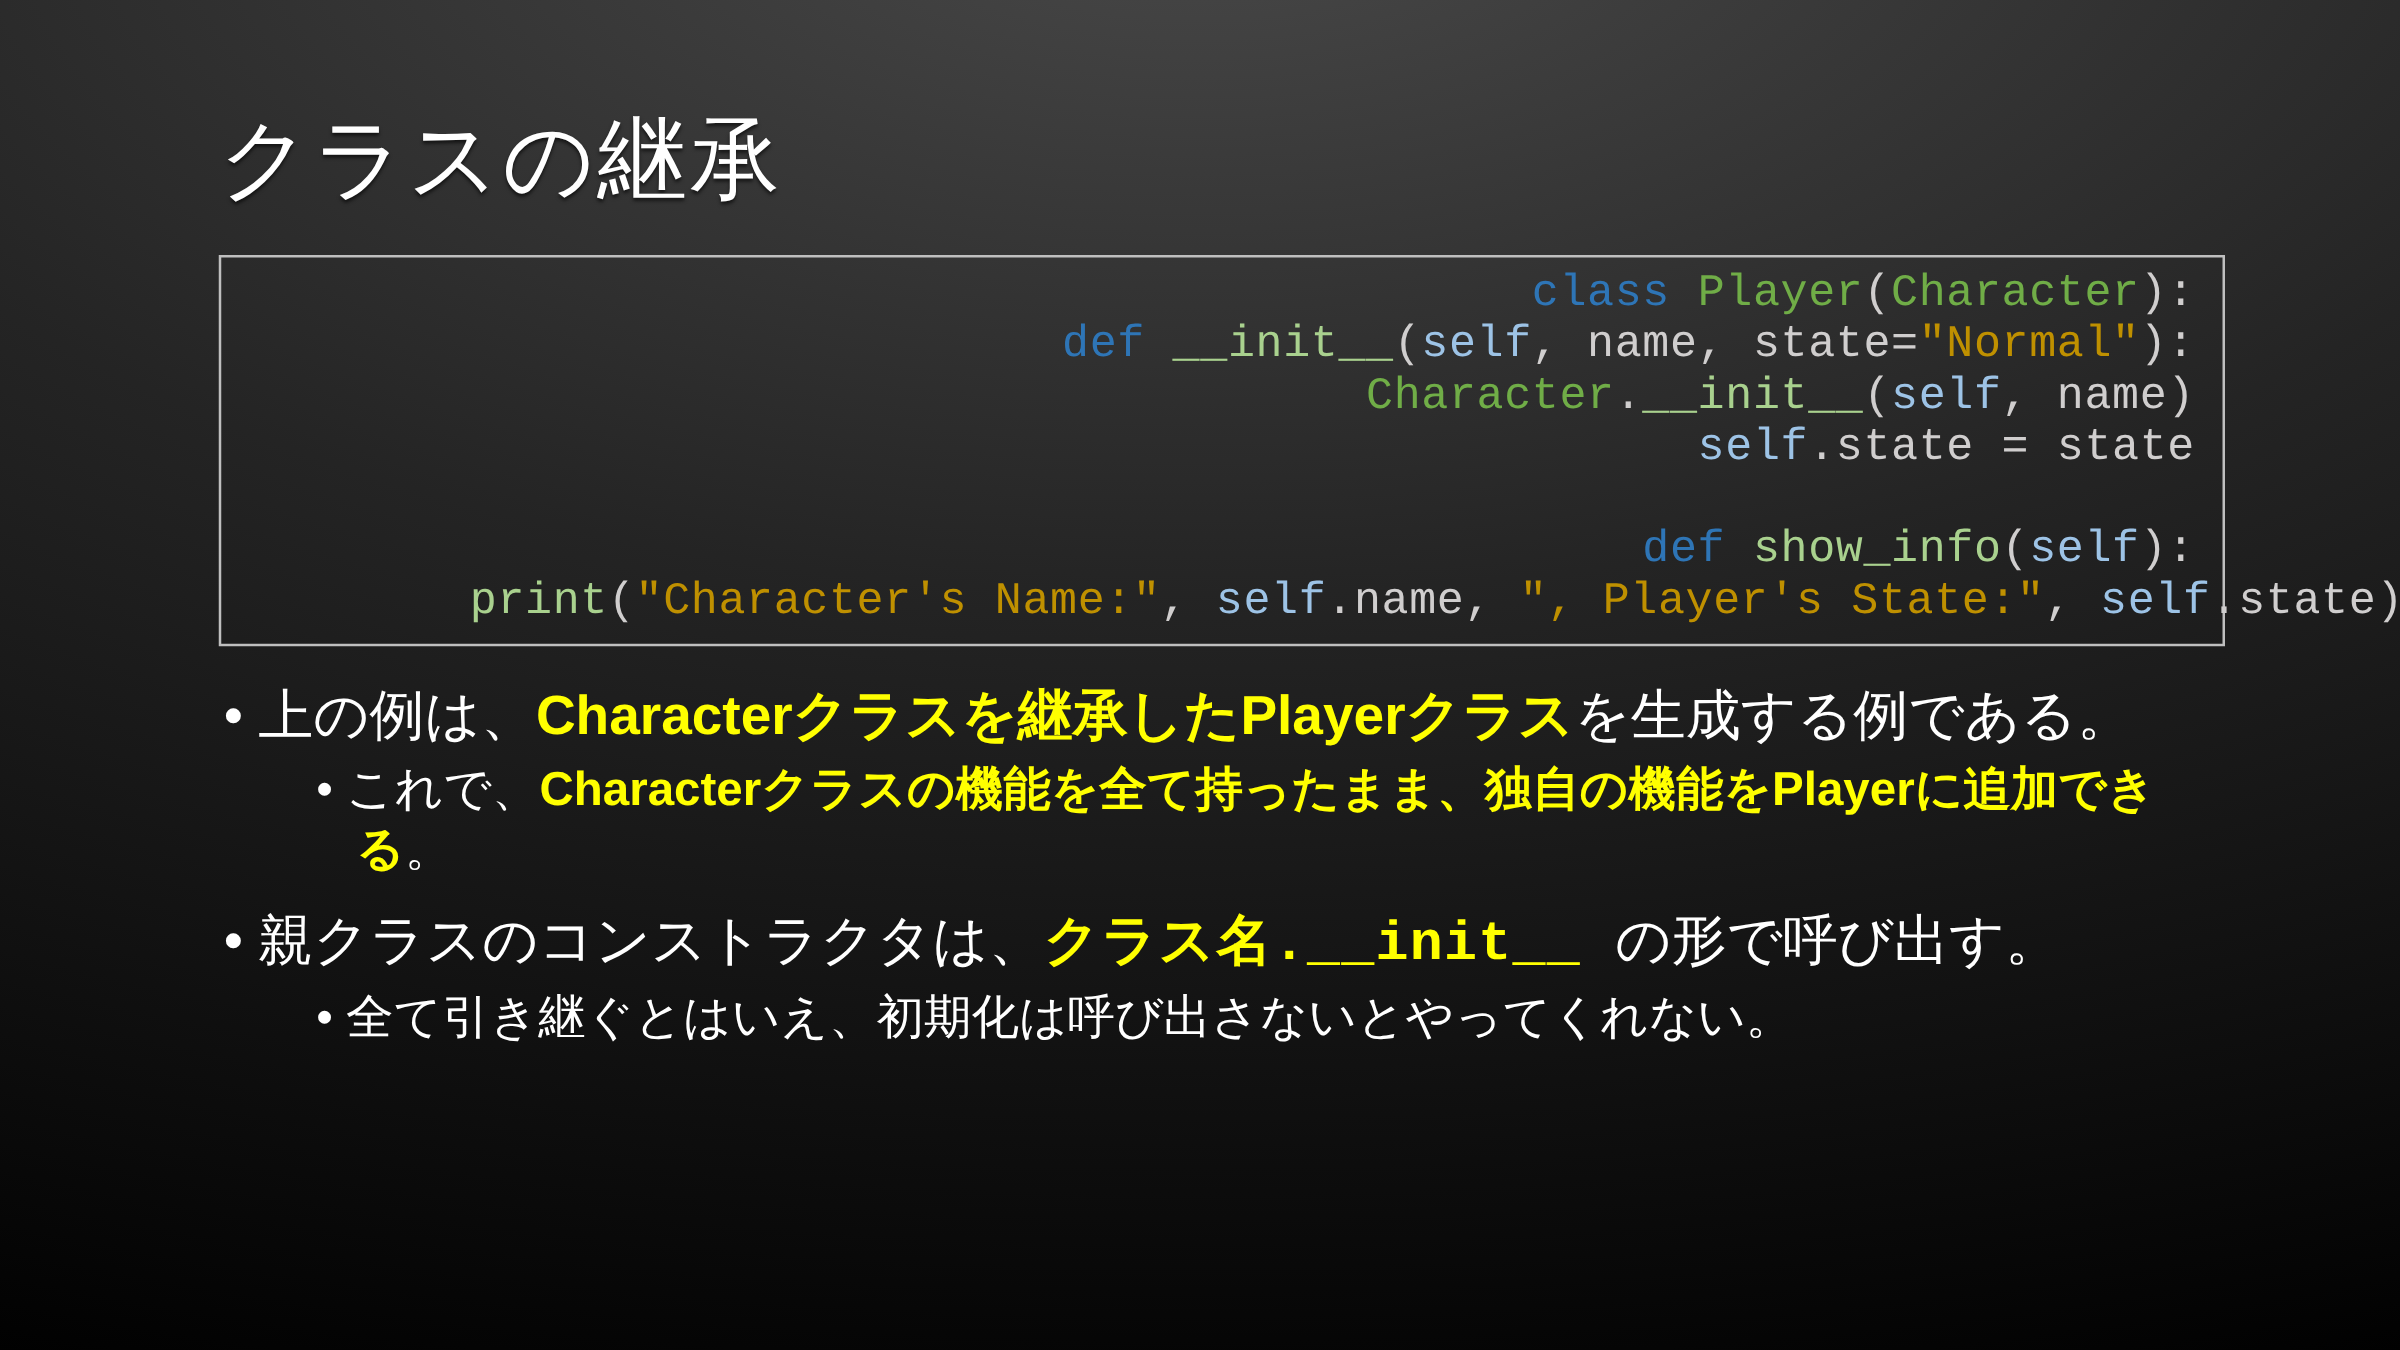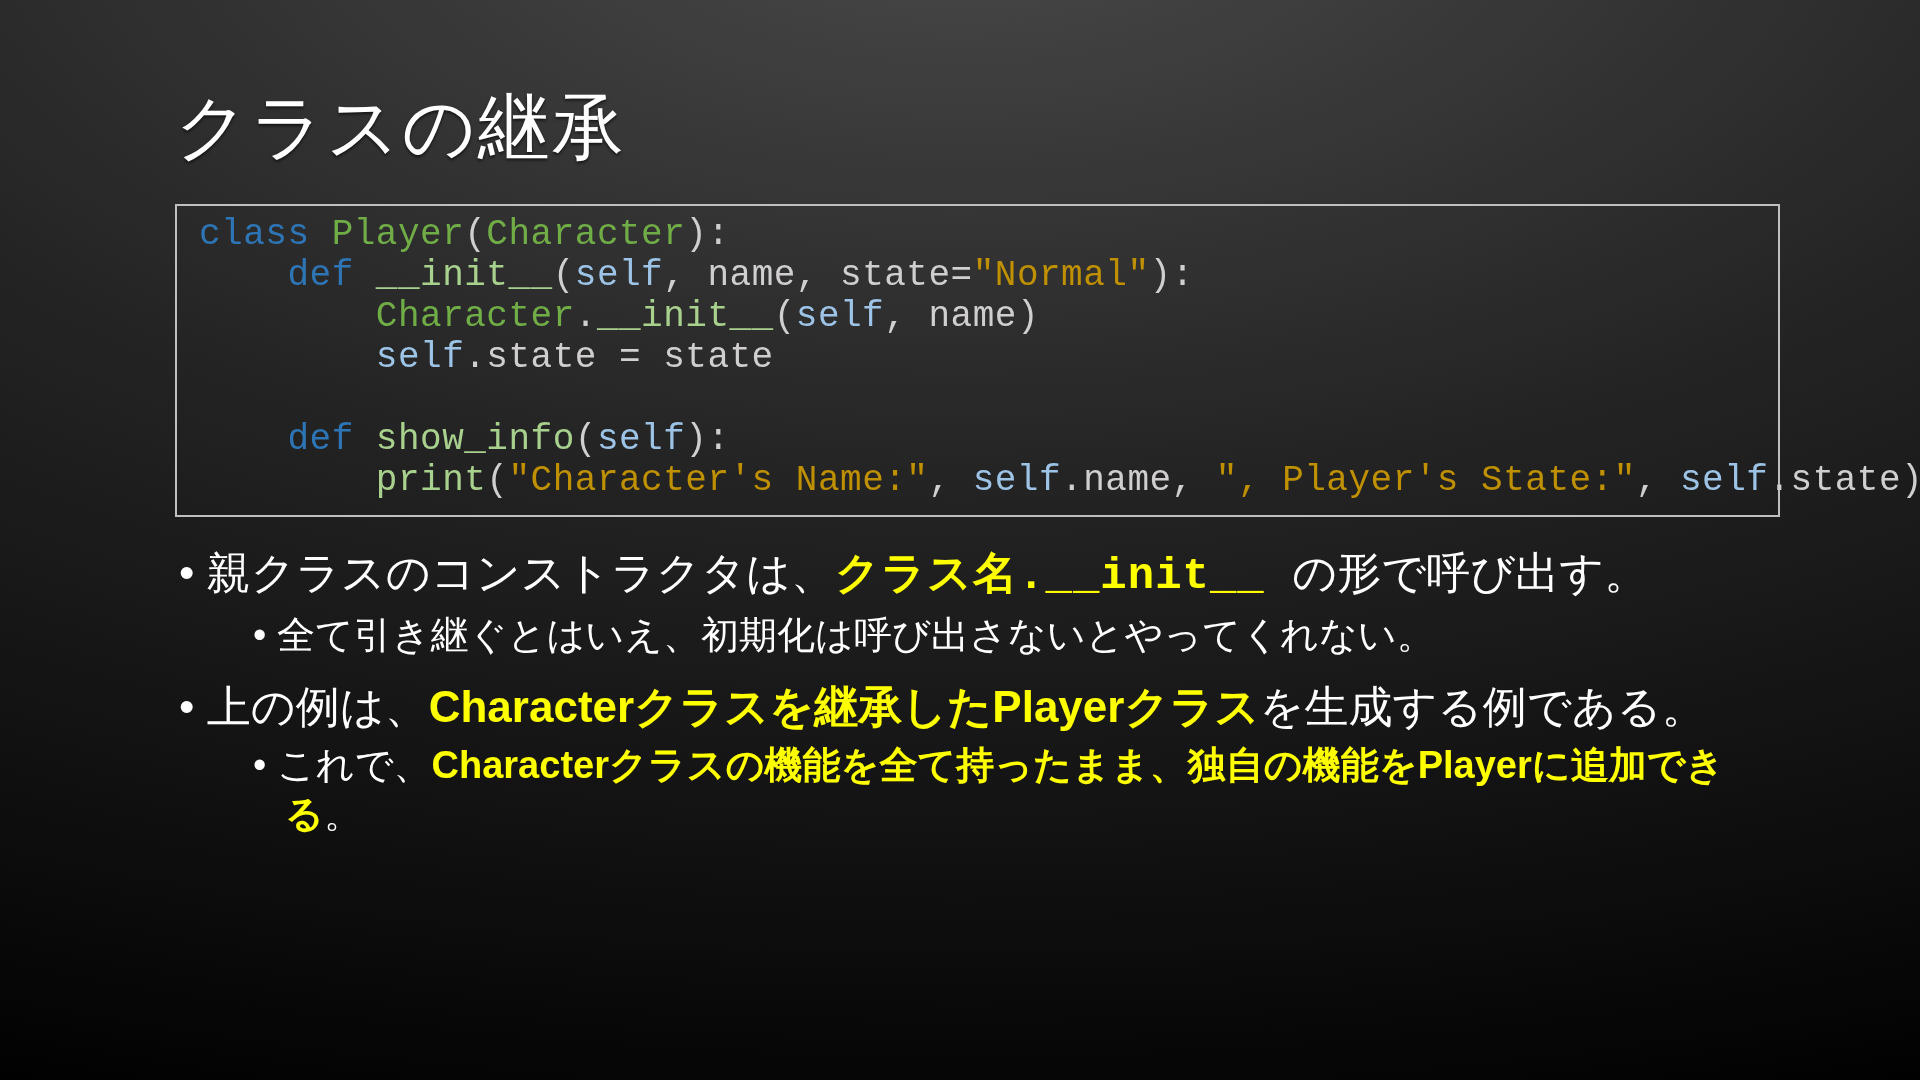--- a/index.html
+++ b/index.html
@@ -31,20 +31,21 @@
   }
   .code-box {
     border: 2px solid #bfbfbf;
     padding: 8px 22px 14px 22px;
     margin: 0 0 28px 0;
     font-family: "Courier New", monospace;
     font-size: 36px;
     line-height: 1.14;
     white-space: pre;
     letter-spacing: 0.5px;
+    text-align: right;
   }
   .kw   { color: #2e75b6; }   
   .cls  { color: #70ad47; }   
   .fn   { color: #a9d18e; }   
   .sf   { color: #9dc3e6; }   
   .id   { color: #d0cece; }   
   .op   { color: #d0cece; }   
   .str  { color: #bf9000; }
 
   .bullets { font-size: 44px; line-height: 1.28; }
@@ -69,30 +70,30 @@
 <span><span>        </span><span class="cls">Character</span><span class="op">.</span><span class="fn">__init__</span><span class="op">(</span><span class="sf">self</span><span class="op">, </span><span class="id">name</span><span class="op">)</span></span>
 <span><span>        </span><span class="sf">self</span><span class="op">.</span><span class="id">state </span><span class="op">= </span><span class="id">state</span></span>
 <span></span>
 <span><span>    </span><span class="kw">def </span><span class="fn">show_info</span><span class="op">(</span><span class="sf">self</span><span class="op">):</span></span>
 <span><span>        </span><span class="fn">print</span><span class="op">(</span><span class="str">"Character's Name:"</span><span class="op">, </span><span class="sf">self</span><span class="op">.</span><span class="id">name</span><span class="op">, </span><span class="str">", Player's State:"</span><span class="op">, </span><span class="sf">self</span><span class="op">.</span><span class="id">state</span><span class="op">)</span></span></div>
 
   <div class="bullets">
     <ul>
       <li>
         <div class="lvl1">
+          <span>上の例は、</span><span class="hl">Characterクラスを継承したPlayerクラス</span><span>を生成する例である。</span>
+        </div>
+        <div class="lvl2">
+          <span>これで、</span><span class="hl">Characterクラスの機能を全て持ったまま、独自の機能をPlayerに追加できる</span><span>。</span>
+        </div>
+      </li>
+      <li>
+        <div class="lvl1">
           <span>親クラスのコンストラクタは、</span><span class="hl-mono">クラス名.__init__ </span><span>の形で呼び出す。</span>
         </div>
         <div class="lvl2">
           <span>全て引き継ぐとはいえ、初期化は呼び出さないとやってくれない。</span>
-        </div>
-      </li>
-      <li>
-        <div class="lvl1">
-          <span>上の例は、</span><span class="hl">Characterクラスを継承したPlayerクラス</span><span>を生成する例である。</span>
-        </div>
-        <div class="lvl2">
-          <span>これで、</span><span class="hl">Characterクラスの機能を全て持ったまま、独自の機能をPlayerに追加できる</span><span>。</span>
         </div>
       </li>
     </ul>
   </div>
 
 </div>
 
 </body></html>

